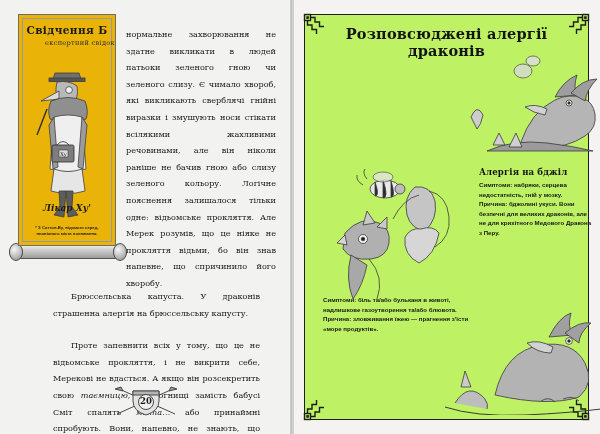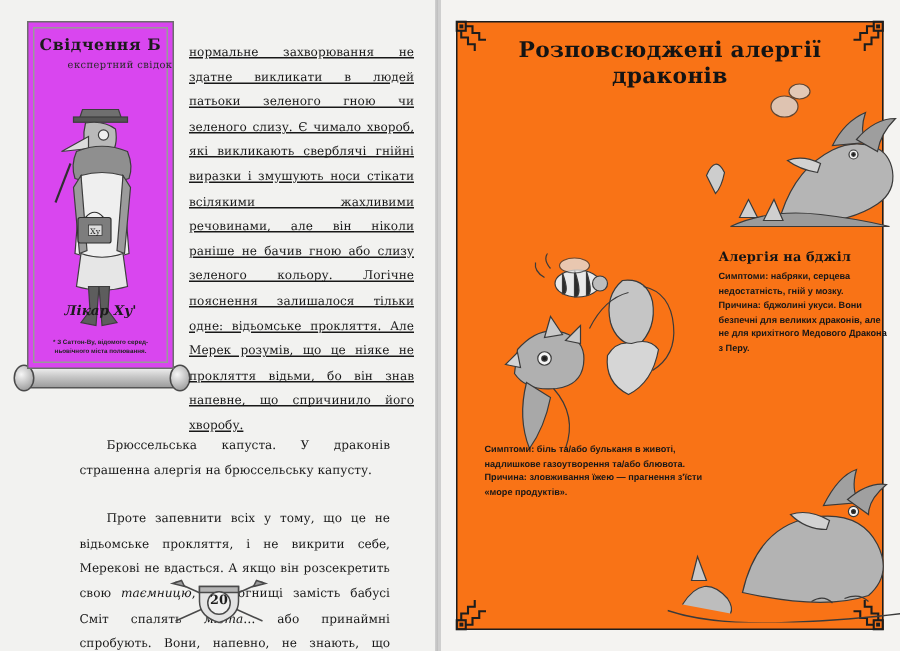--- a/index.html
+++ b/index.html
@@ -25,21 +25,21 @@
     border-left:2px solid #cfcfcf;
   }
   .gutter{
     position:absolute;left:290px;top:0;width:4px;height:434px;
     background:linear-gradient(to right,#d0d0d0,#bdbdbd,#e9e9e9);
   }
 
   
   .scroll-panel{
     position:absolute;left:18px;top:14px;width:98px;height:232px;
-    background:#d946ef;
+    background:#eab308;
     border:1px solid #6d6d6d;
     box-sizing:border-box;
     overflow:hidden;
   }
   .scroll-panel:before{
     content:"";position:absolute;inset:3px;border:1px solid #9a9a9a;
   }
   .scroll-title{
     position:absolute;left:0;right:0;top:9px;text-align:center;
     font-family:"DejaVu Serif", serif;
@@ -84,38 +84,38 @@
     text-align:justify;
   }
   .body-full{
     position:absolute;left:37px;top:272px;width:239px;
     font-family:"DejaVu Serif", serif;
     font-size:8.1px;line-height:16.6px;color:#181818;
     text-align:justify;
   }
   .body-full p{margin:16px;text-indent:18px;}
   .body-full p + p{margin-top:0;}
-  .body-col p{margin:0;text-decoration:underline;}
+  .body-col p{margin:0;}
   .ital{font-style:italic;}
 
   .page-badge{
     position:absolute;left:0;right:0;bottom:14px;height:40px;
     display:flex;align-items:center;justify-content:center;
   }
   .badge-num{
     position:absolute;left:50%;top:50%;transform:translate(-50%,-42%);
     font-size:8.5px;font-weight:bold;color:#1d1d1d;
     font-family:"DejaVu Serif", serif;
   }
 
   
   .frame{
     position:absolute;left:10px;top:14px;right:11px;bottom:14px;
     border:1.6px solid #1d1d1d;
-    background:#f97316;
+    background:#bef264;
     box-sizing:border-box;
   }
   .corner{
     position:absolute;width:22px;height:22px;
   }
   .corner svg{display:block;}
   .c-tl{left:-2px;top:-2px;}
   .c-tr{right:-2px;top:-2px;transform:scaleX(-1);}
   .c-bl{left:-2px;bottom:-2px;transform:scaleY(-1);}
   .c-br{right:-2px;bottom:-2px;transform:scale(-1,-1);}

